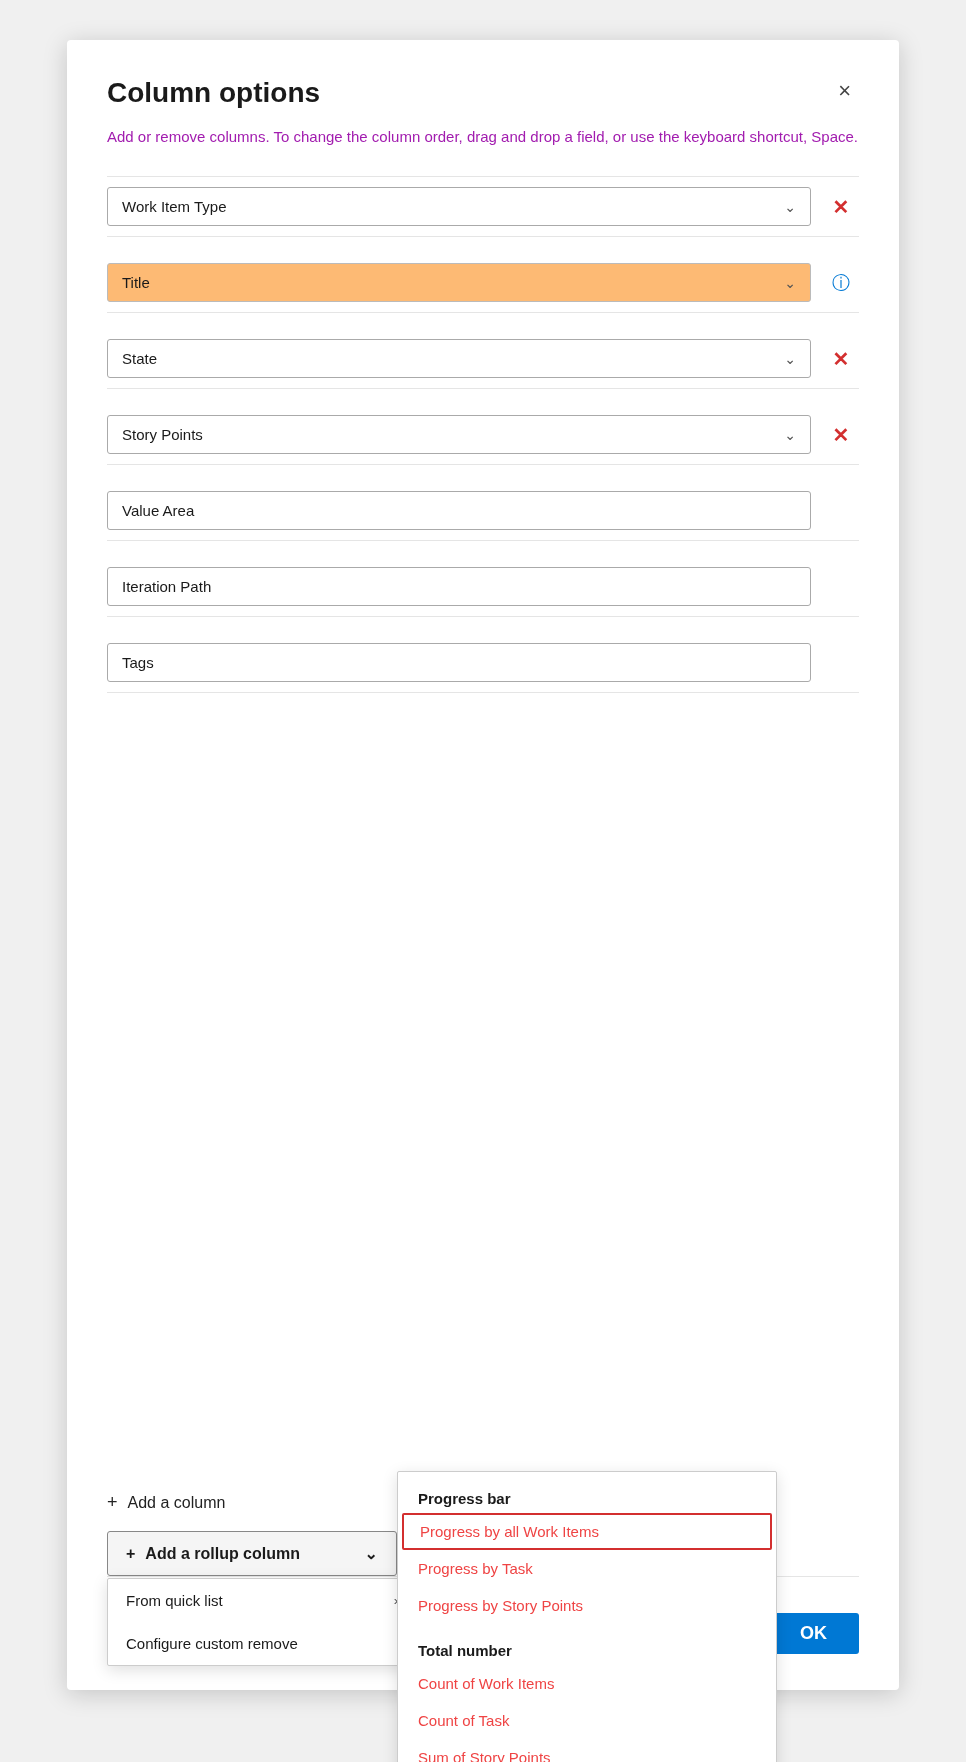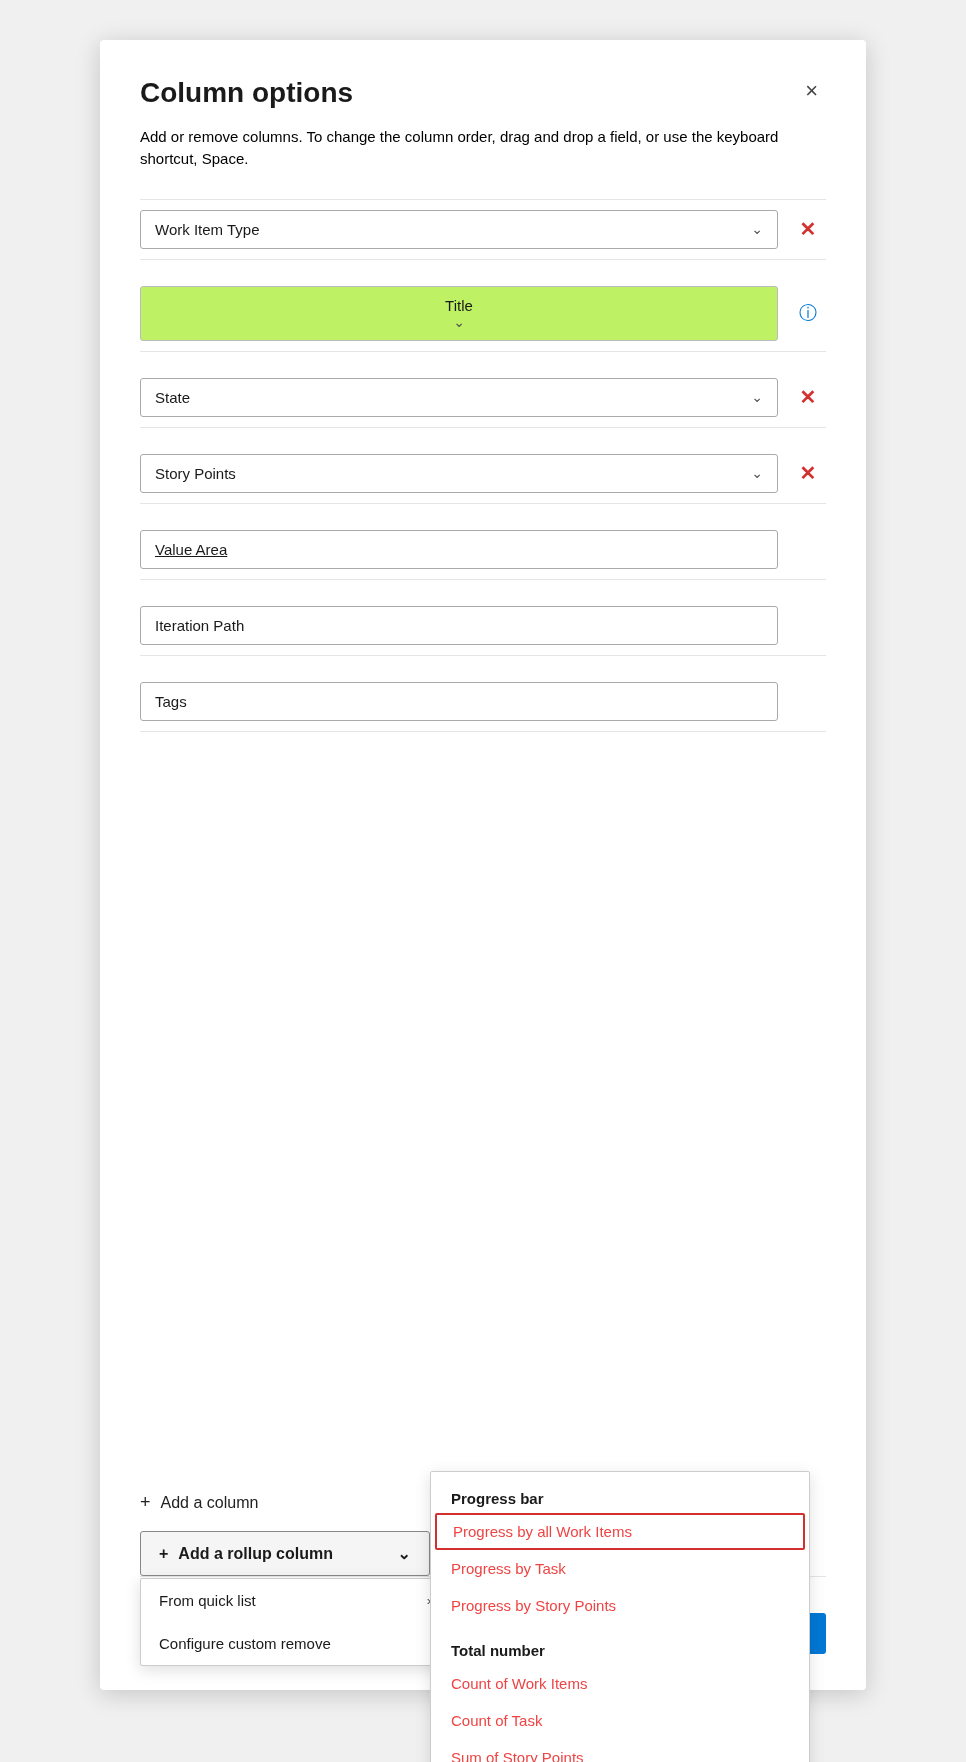--- a/index.html
+++ b/index.html
@@ -7,21 +7,21 @@
       font-family: "Segoe UI", sans-serif;
       background: #f0f0f0;
       display: flex;
       justify-content: center;
       align-items: flex-start;
       min-height: 1762px;
       padding: 40px 20px;
     }
     .dialog {
       background: #fff;
-      width: 766px;
+      width: 832px;
       min-height: 1650px;
       border-radius: 4px;
       box-shadow: 0 4px 24px rgba(0,0,0,0.18);
       padding: 36px 40px 36px 40px;
       position: relative;
       display: flex;
       flex-direction: column;
     }
     .dialog-header {
       display: flex;
@@ -39,21 +39,21 @@
       background: none;
       border: none;
       cursor: pointer;
       font-size: 22px;
       color: #444;
       padding: 4px 8px;
       line-height: 1;
     }
     .dialog-subtitle {
       font-size: 15px;
-      color: #000000;
+      color: #a21caf;
       margin-bottom: 28px;
       line-height: 1.5;
     }
     .columns-area {
       display: flex;
       flex-direction: column;
       gap: 16px;
       flex: 1;
     }
     .column-row {
@@ -74,23 +74,22 @@
       font-size: 15px;
       color: #1a1a1a;
       background: #fff;
       display: flex;
       align-items: center;
       justify-content: space-between;
       cursor: pointer;
       position: relative;
     }
     .col-select.grayed {
-      background: #bef264;
+      background: #fdba74;
       border-color: #bbb;
-      flex-direction: column;
     }
     .chevron-icon {
       font-size: 14px;
       color: #555;
     }
     .col-action {
       width: 36px;
       display: flex;
       align-items: center;
       justify-content: center;
@@ -292,21 +291,21 @@
       <div class="col-select">
         <span>Story Points</span>
         <span class="chevron-icon">⌄</span>
       </div>
       <div class="col-action">
         <button class="remove-btn">✕</button>
       </div>
     </div>
 
     <div class="column-row">
-      <div class="col-select" style="border:1px solid #aaa;text-decoration:underline;">
+      <div class="col-select" style="border:1px solid #aaa;">
         <span>Value Area</span>
       </div>
       <div class="col-action"></div>
     </div>
 
     <div class="column-row">
       <div class="col-select" style="border:1px solid #aaa;">
         <span>Iteration Path</span>
       </div>
       <div class="col-action"></div>

